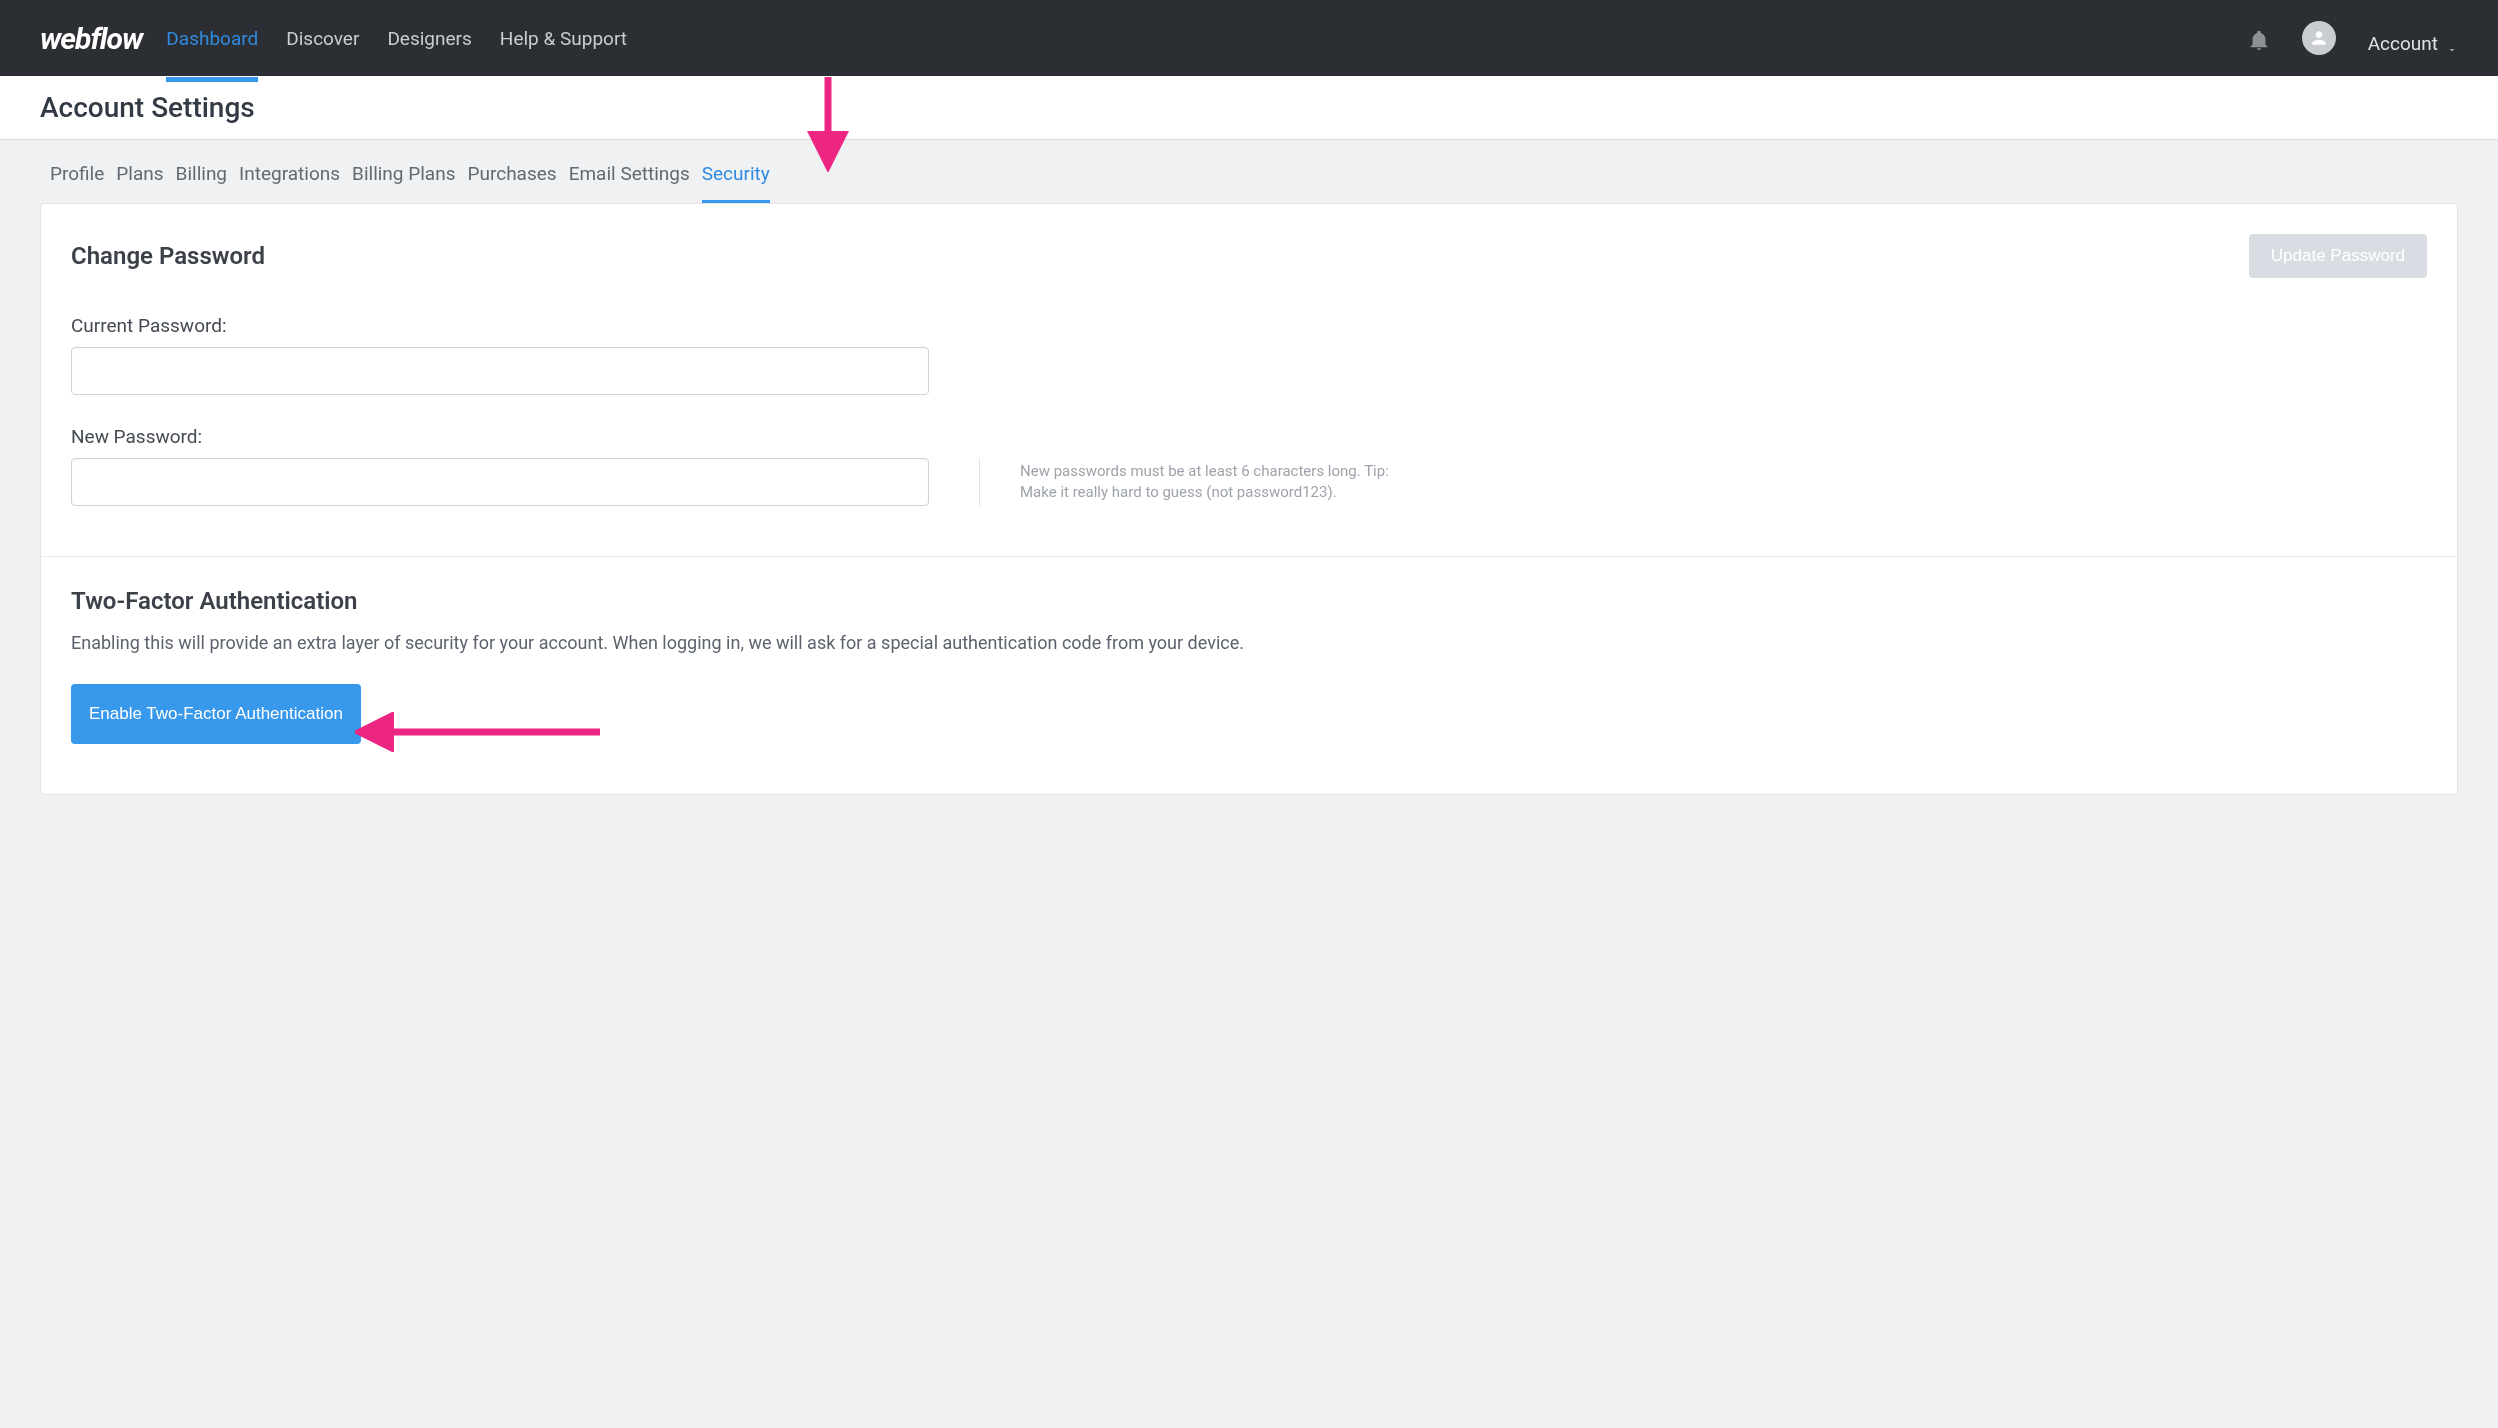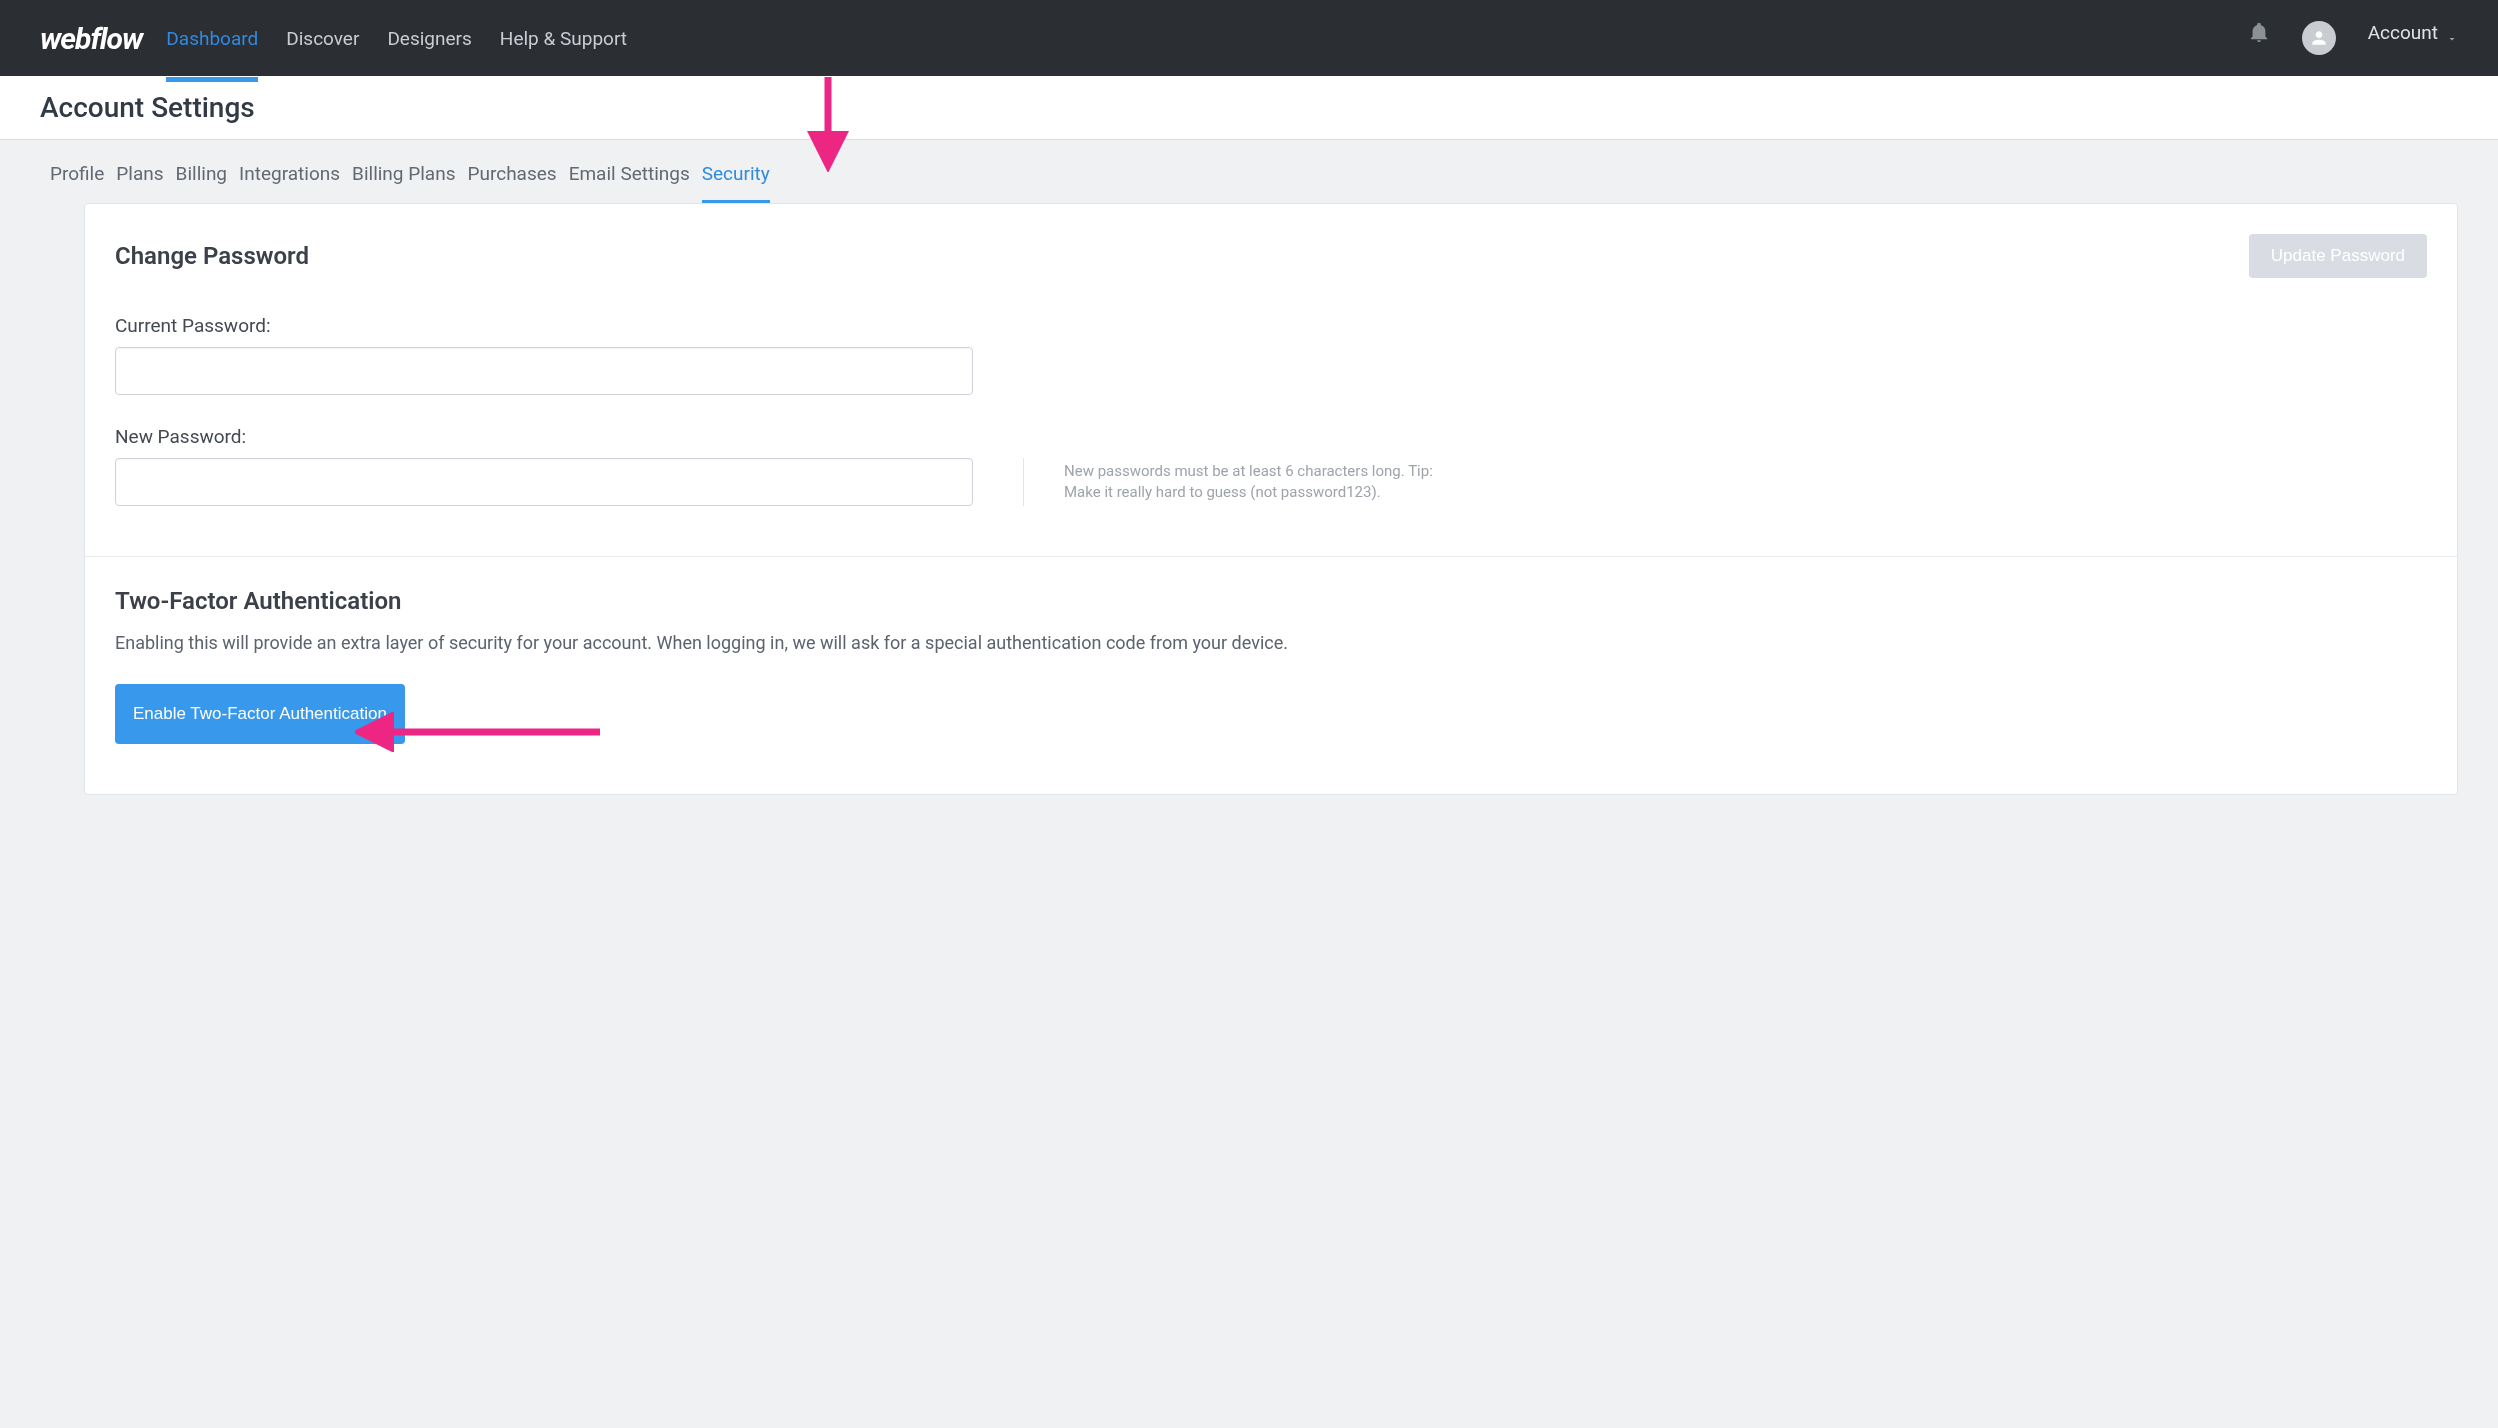--- a/index.html
+++ b/index.html
@@ -49,21 +49,21 @@
       content: "";
       position: absolute;
       bottom: 0;
       left: 0;
       right: 0;
       height: 5px;
       background: #3898ec;
     }
     .topnav-right {
       display: flex;
-      align-items: flex-start;
+      align-items: flex-end;
       gap: 32px;
     }
     .bell-icon {
       width: 22px;
       height: 26px;
       color: #8c9196;
       cursor: pointer;
     }
     .bell-icon svg {
       fill: #8c9196;
@@ -178,21 +178,20 @@
       left: 0;
       right: 0;
       bottom: 0;
       height: 3px;
       background: #3898ec;
     }
 
     
     .content {
       padding: 0 40px 40px;
-      margin-left: 44px;
     }
     .card {
       background: #ffffff;
       border: 1px solid #e2e5ea;
       border-radius: 4px;
     }
     .card-section {
       padding: 30px 30px 50px;
     }
     .card-section + .card-section {

